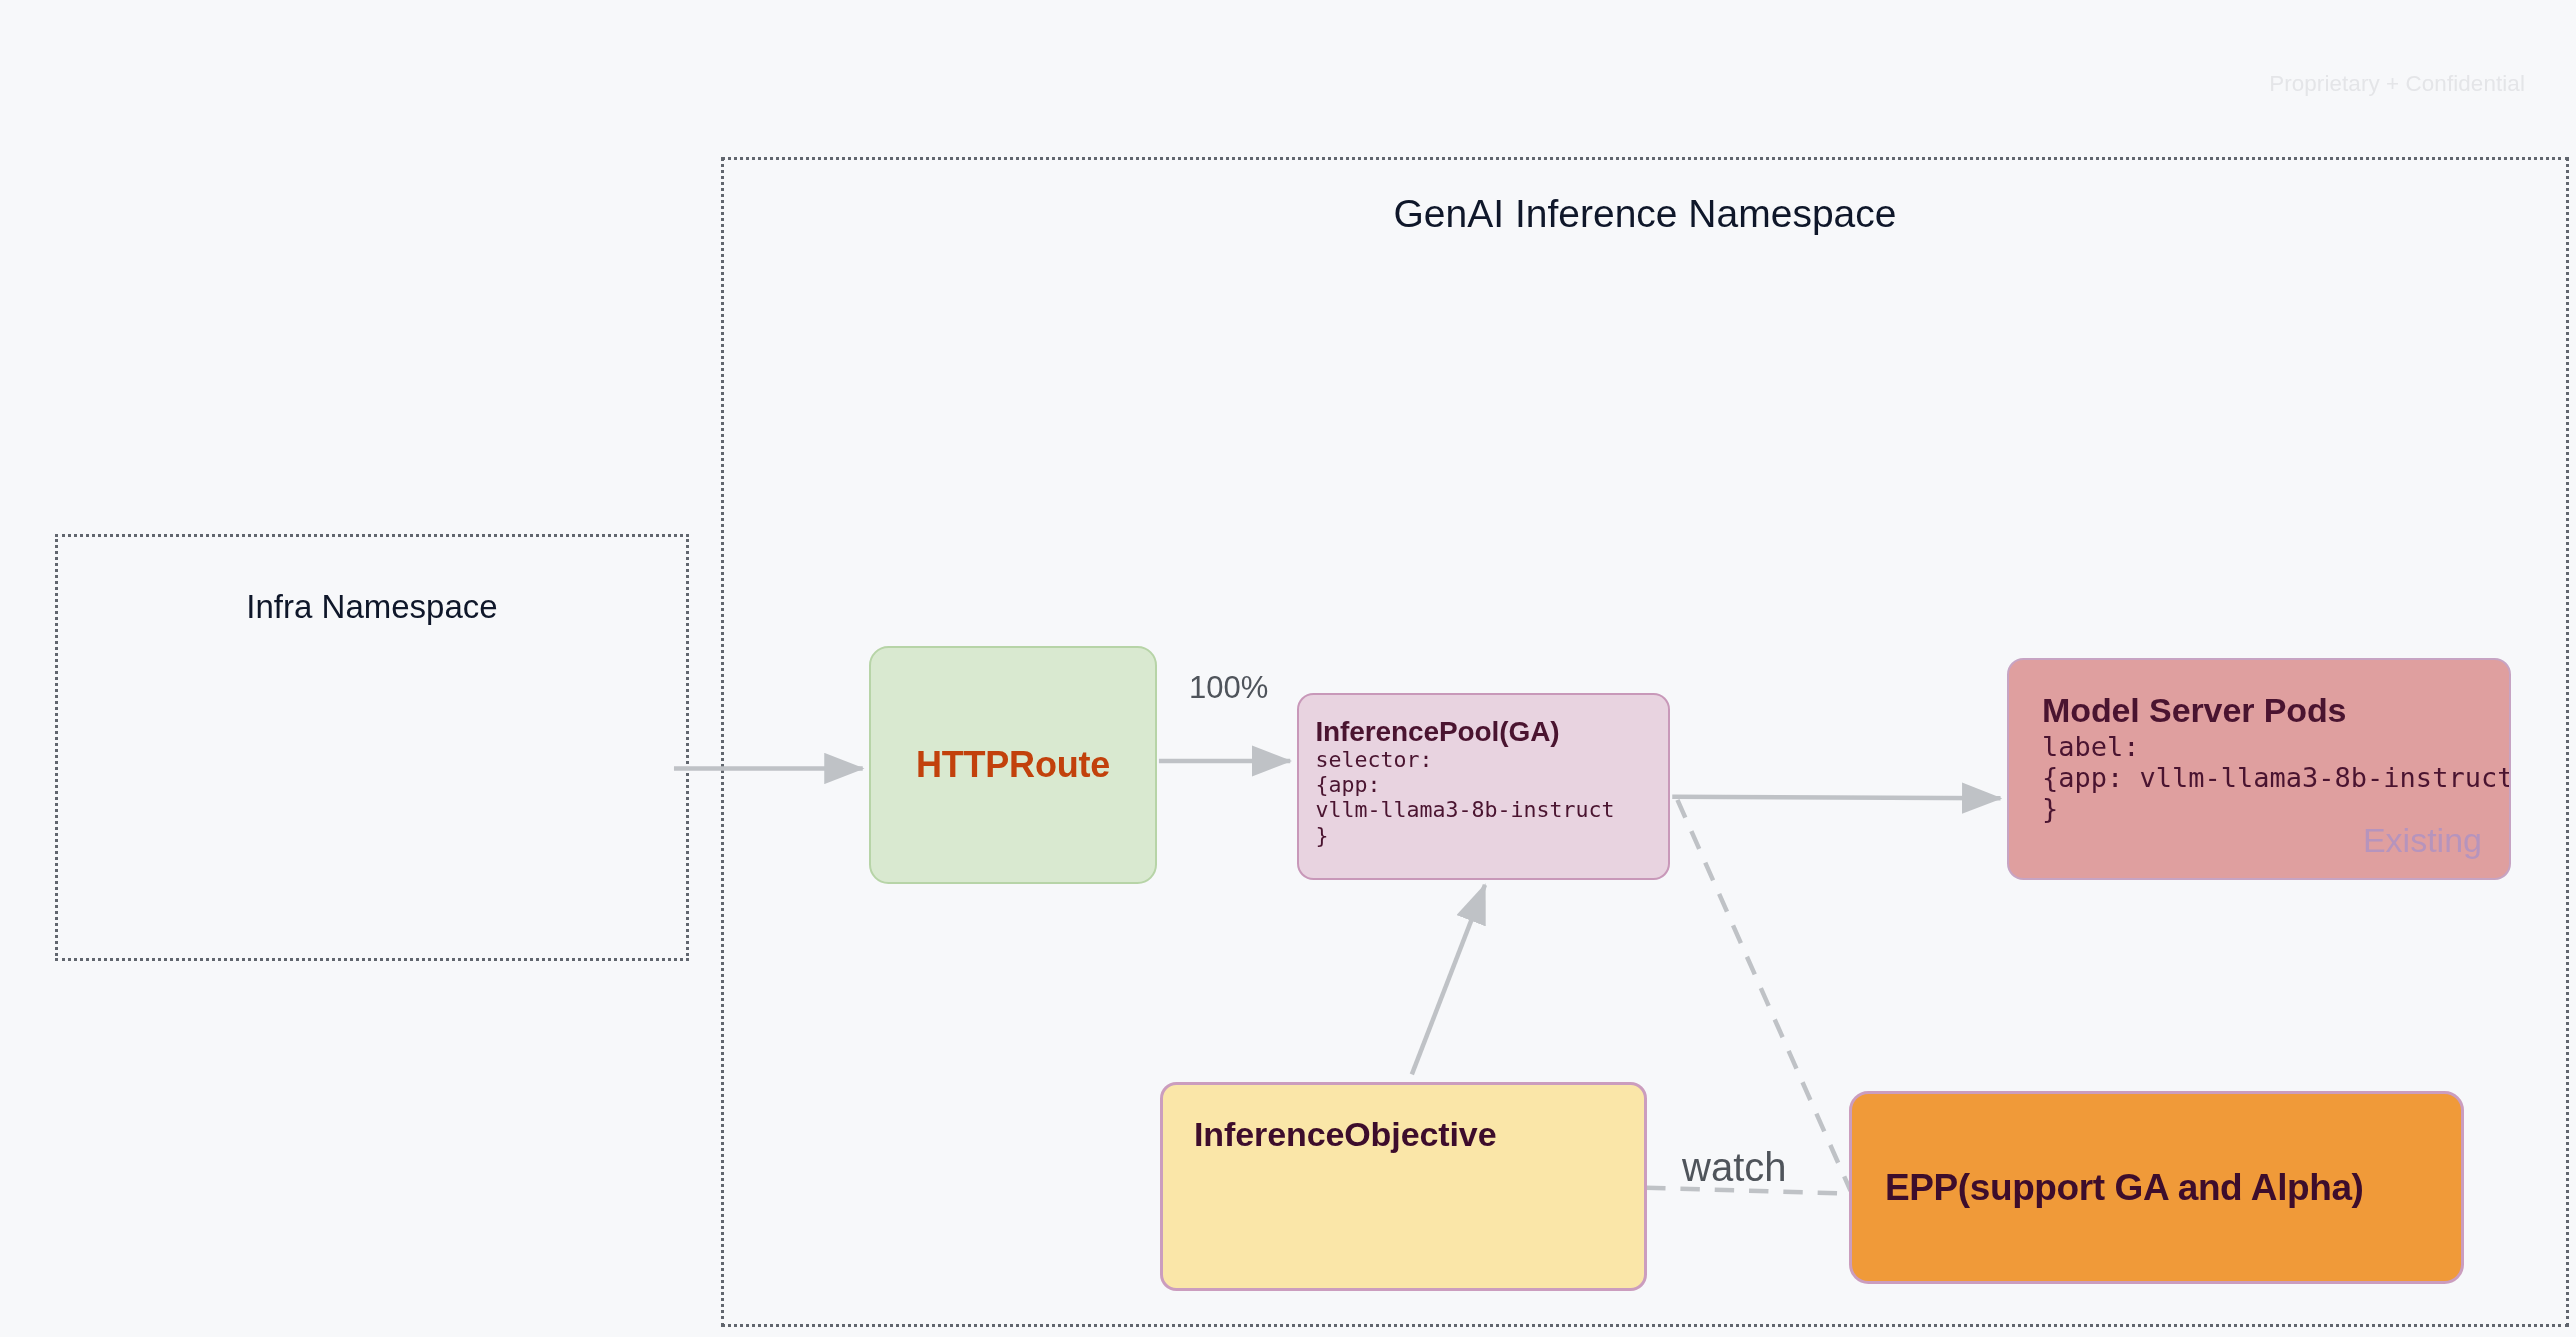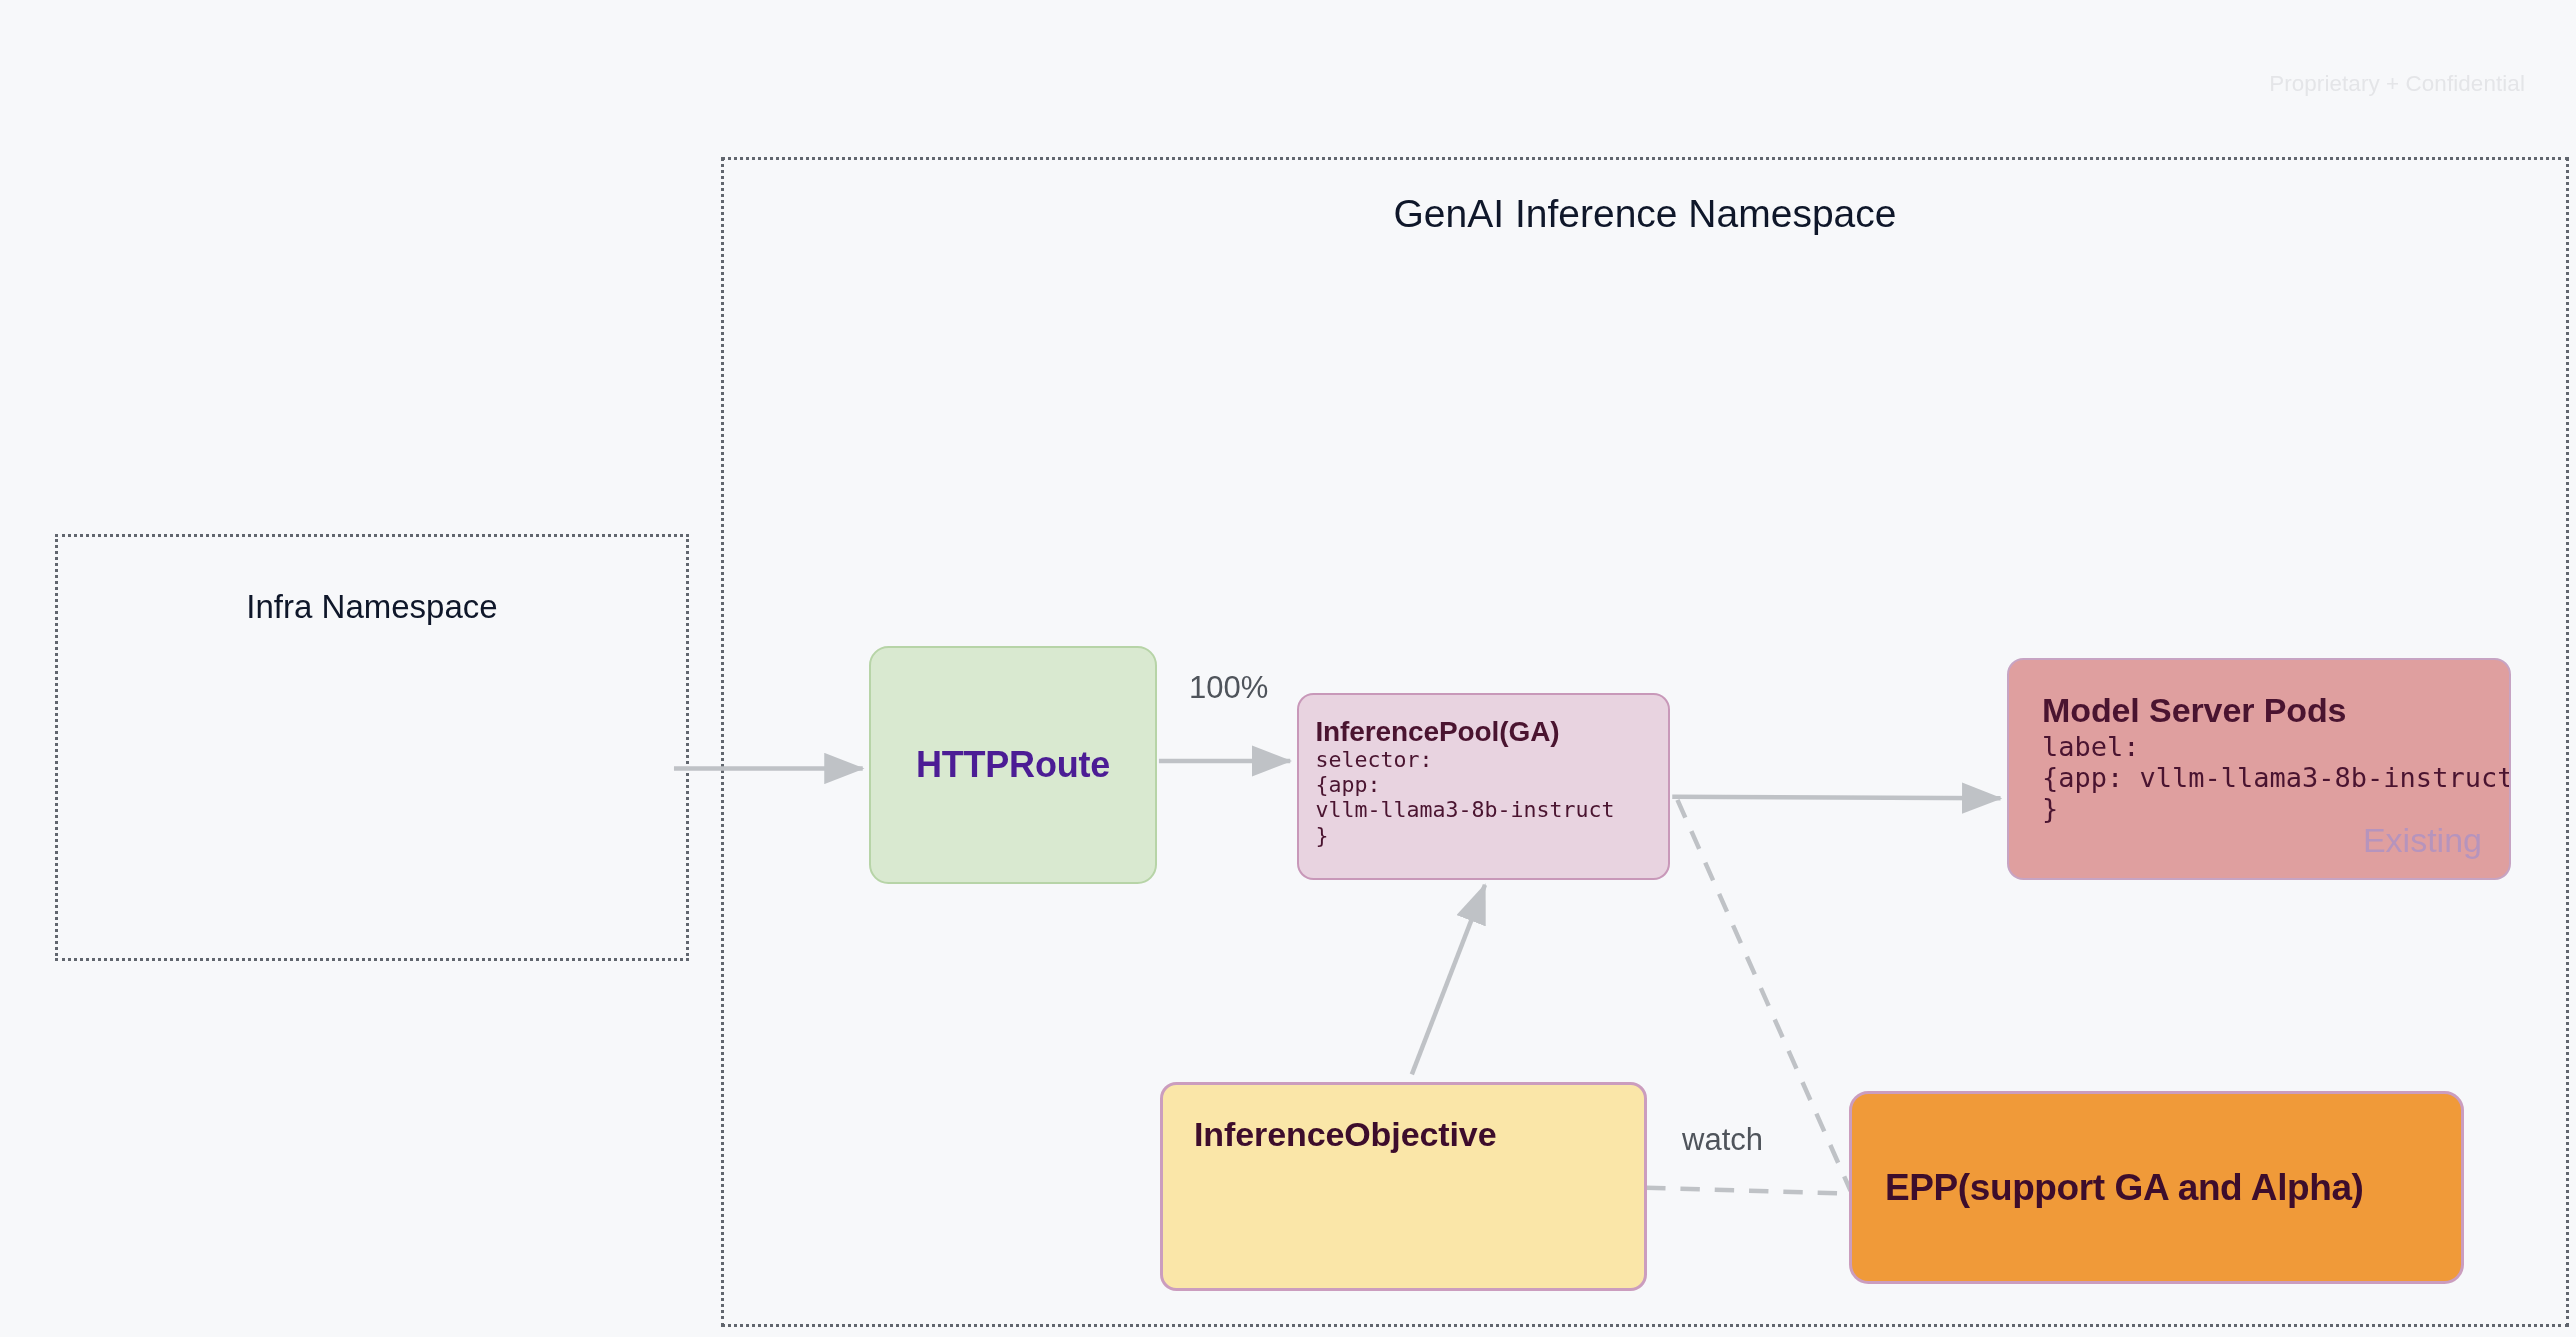--- a/index.html
+++ b/index.html
@@ -86,22 +86,22 @@
     color: #4f545b;
     white-space: nowrap;
   }
   .label-100 {
     left: 1189px;
     top: 670px;
     font-size: 31px;
   }
   .label-watch {
     left: 1682px;
-    top: 1122px;
-    font-size: 31px;
+    top: 1145px;
+    font-size: 40px;
   }
 
   
   .node {
     position: absolute;
     box-sizing: border-box;
     border-radius: 16.4px;
   }
 
   .node-gateway {
@@ -131,21 +131,21 @@
     background: #d9e9d0;
     border: 2.2px solid #b7d4a7;
     border-radius: 19.4px;
     display: flex;
     align-items: center;
     justify-content: center;
   }
   .httproute-label {
     font-size: 36px;
     font-weight: bold;
-    color: #4c1d95;
+    color: #c2410c;
     letter-spacing: -0.2px;
   }
 
   .node-pool {
     left: 1297px;
     top: 693px;
     width: 373px;
     height: 187px;
     background: #e8d3e0;
     border: 2.2px solid #c898b9;

